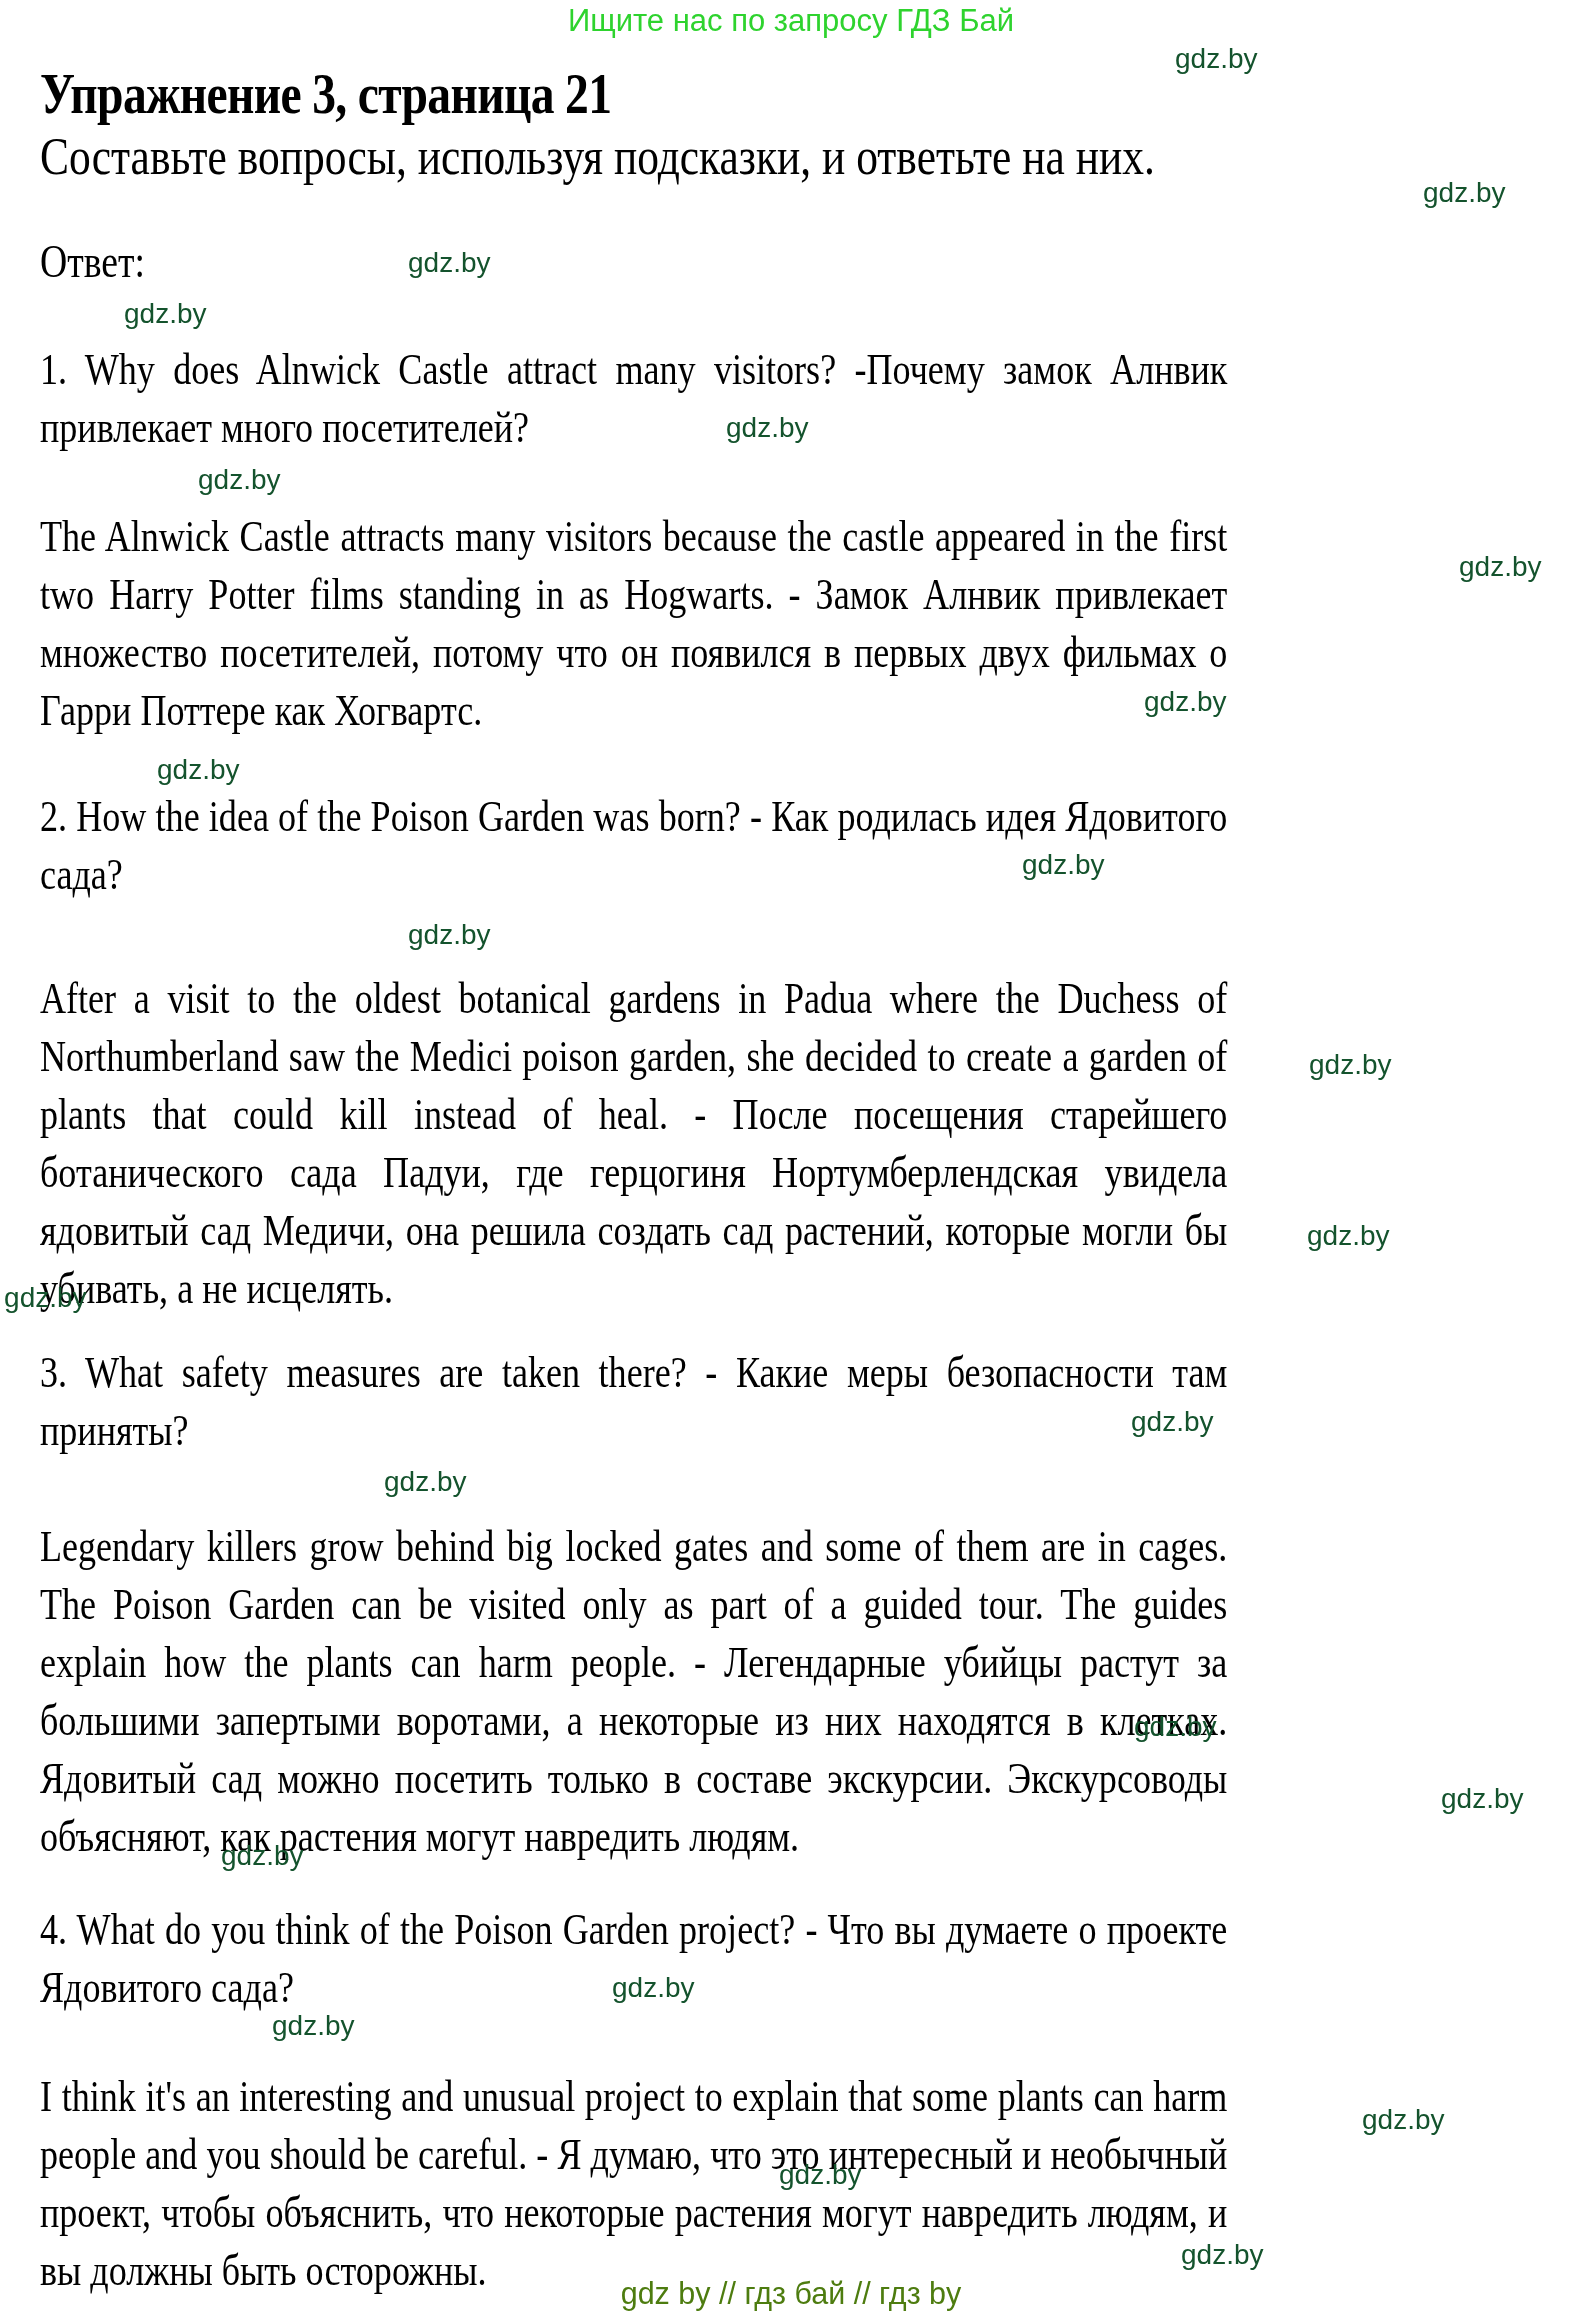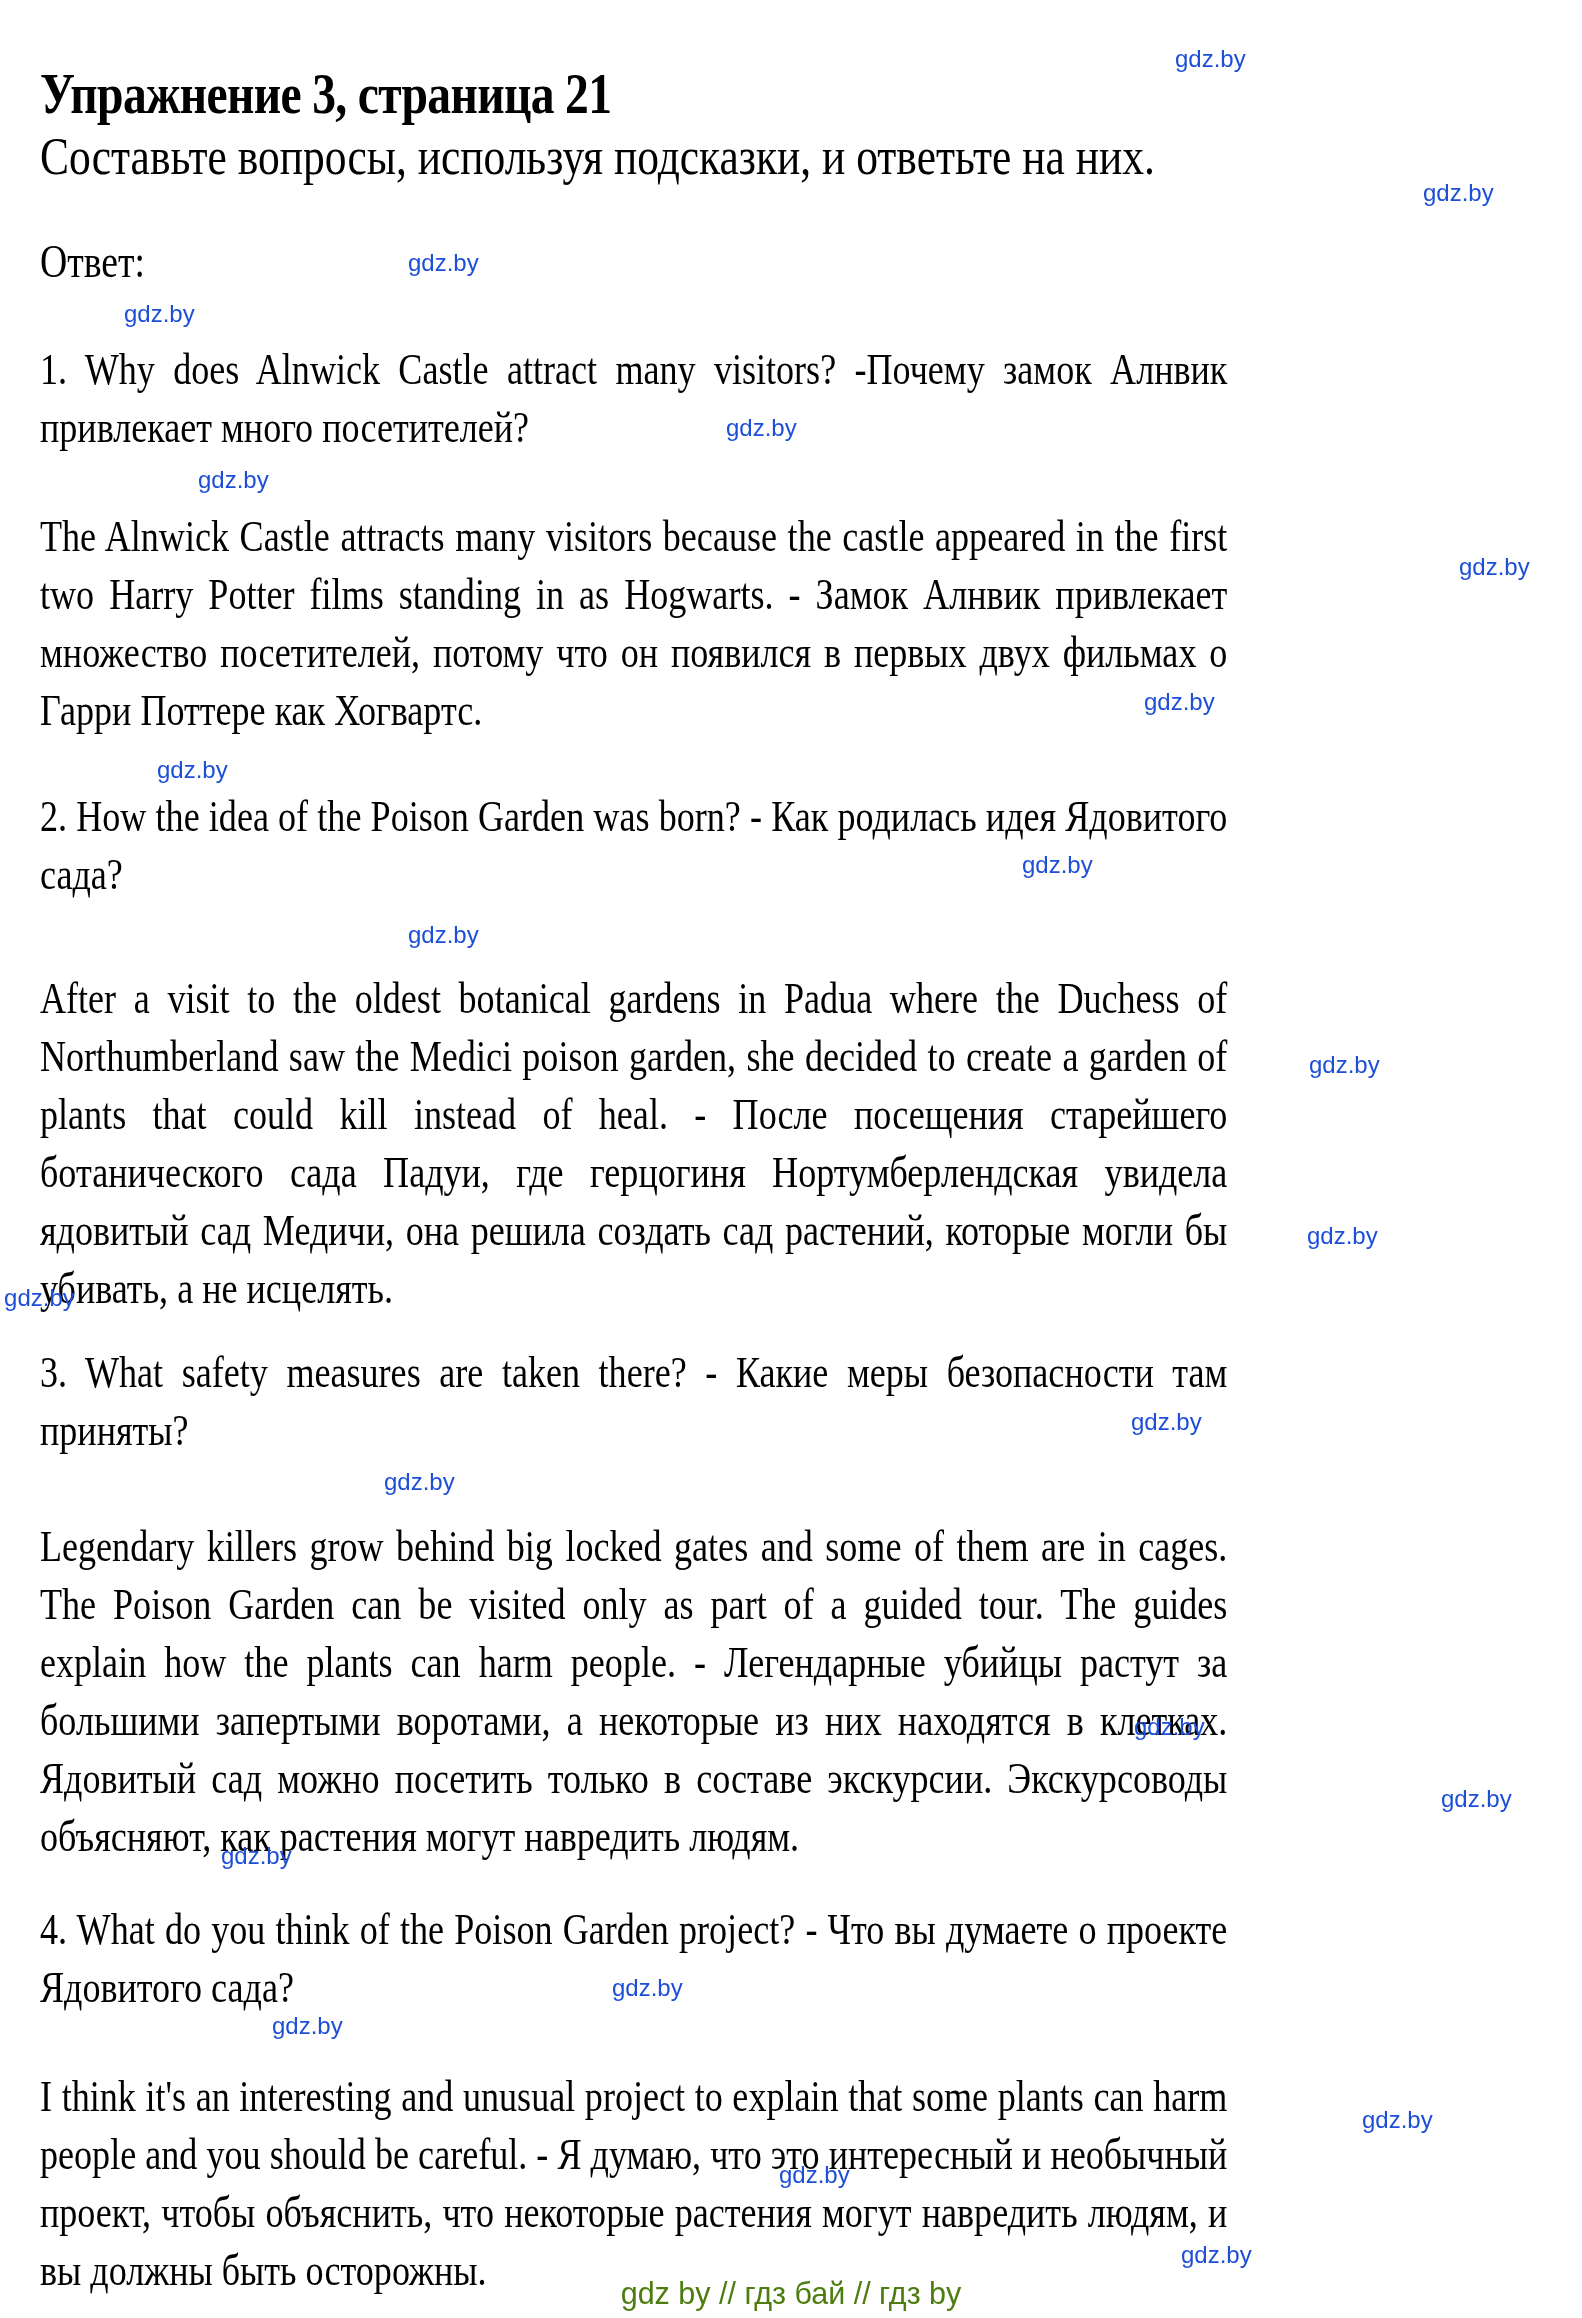--- a/index.html
+++ b/index.html
@@ -55,30 +55,31 @@
   .footer {
     position:absolute; top:2276px; left:0; width:100%;
     text-align:center;
     font-family:"Liberation Sans", sans-serif;
     font-size:30.5px; line-height:35px;
     color:#4d7c0f;
   }
   .wm {
     position:absolute;
     font-family:"Liberation Sans", sans-serif;
-    font-size:24px; line-height:31px;
-    color:#1d4ed8;
+    font-size:28px; line-height:31px;
+    color:#14532d;
     white-space:nowrap;
   }
 </style>
 </head>
 <body>
 
 <div class="page">
 
+  <div class="banner">Ищите нас по запросу ГДЗ Бай</div>
 
   <div class="content">
     <h1 class="title">Упражнение 3, страница 21</h1>
 
     <div class="subtitle">Составьте вопросы, используя подсказки, и ответьте на них.</div>
 
     <div class="answer-label">Ответ:</div>
 
     <p class="q q1">1. Why does Alnwick Castle attract many visitors? -Почему замок Алнвик привлекает много посетителей?</p>
     <p class="a p1">The Alnwick Castle attracts many visitors because the castle appeared in the first two Harry Potter films standing in as Hogwarts. - Замок Алнвик привлекает множество посетителей, потому что он появился в первых двух фильмах о Гарри Поттере как Хогвартс.</p>

